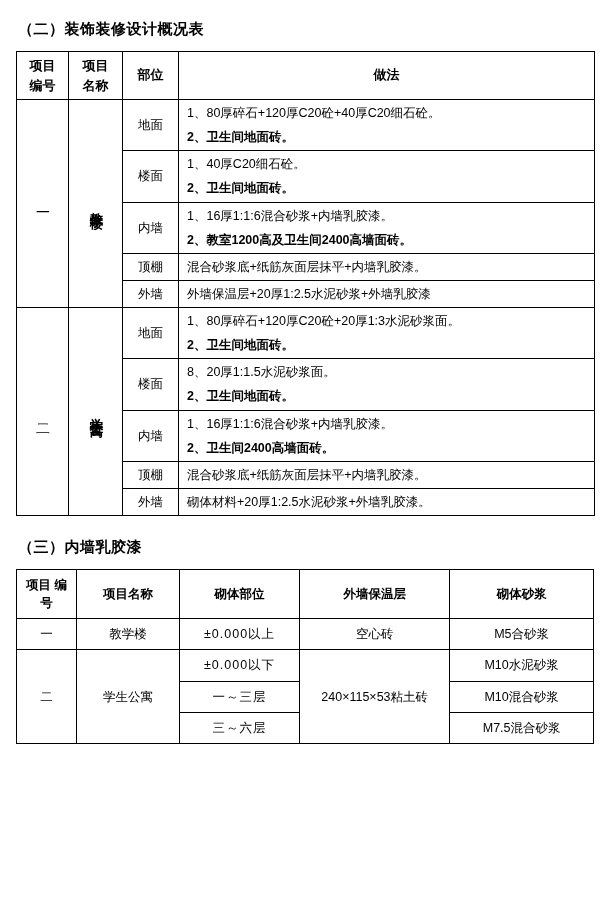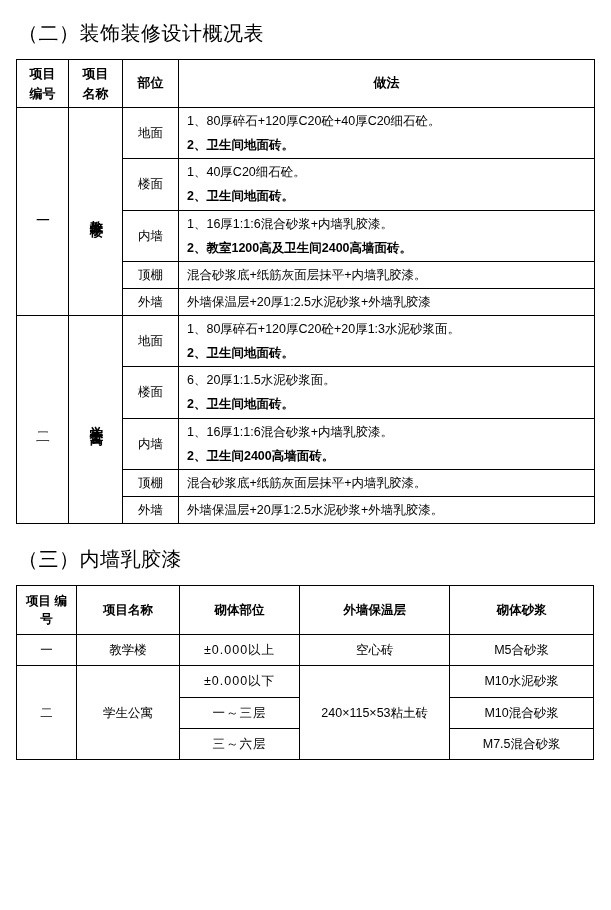--- a/index.html
+++ b/index.html
@@ -15,22 +15,22 @@
     position: relative;
     overflow: hidden;
   }
   .page {
     width: 611px;
     height: 910px;
     box-sizing: border-box;
     padding: 14px 16px 0 16px;
   }
   .section-title {
-    font-size: 20px;
-    font-weight: normal;
+    font-size: 15px;
+    font-weight: bold;
     letter-spacing: 0.5px;
     margin: 6px 0 12px 2px;
     font-family: "Liberation Sans", "DejaVu Sans", sans-serif;
   }
   .section-title.second {
     margin-top: 22px;
   }
   table {
     border-collapse: collapse;
     width: 578px;
@@ -175,41 +175,41 @@
         </td>
         <td class="c">地面</td>
         <td class="l cell-lines">
           <div>1、80厚碎石+120厚C20砼+20厚1:3水泥砂浆面。</div>
           <div>2、卫生间地面砖。</div>
         </td>
       </tr>
       <tr>
         <td class="c">楼面</td>
         <td class="l cell-lines">
-          <div>6、20厚1:1.5水泥砂浆面。</div>
+          <div>8、20厚1:1.5水泥砂浆面。</div>
           <div>2、卫生间地面砖。</div>
         </td>
       </tr>
       <tr>
         <td class="c">内墙</td>
         <td class="l cell-lines">
           <div>1、16厚1:1:6混合砂浆+内墙乳胶漆。</div>
           <div>2、卫生间2400高墙面砖。</div>
         </td>
       </tr>
       <tr>
         <td class="c">顶棚</td>
         <td class="l cell-lines">
           <div>混合砂浆底+纸筋灰面层抹平+内墙乳胶漆。</div>
         </td>
       </tr>
       <tr>
         <td class="c">外墙</td>
         <td class="l cell-lines">
-          <div>外墙保温层+20厚1:2.5水泥砂浆+外墙乳胶漆。</div>
+          <div>砌体材料+20厚1:2.5水泥砂浆+外墙乳胶漆。</div>
         </td>
       </tr>
     </tbody>
   </table>
 
   <div class="section-title second">（三）内墙乳胶漆</div>
 
   <table class="t2">
     <colgroup>
       <col style="width:56px">

